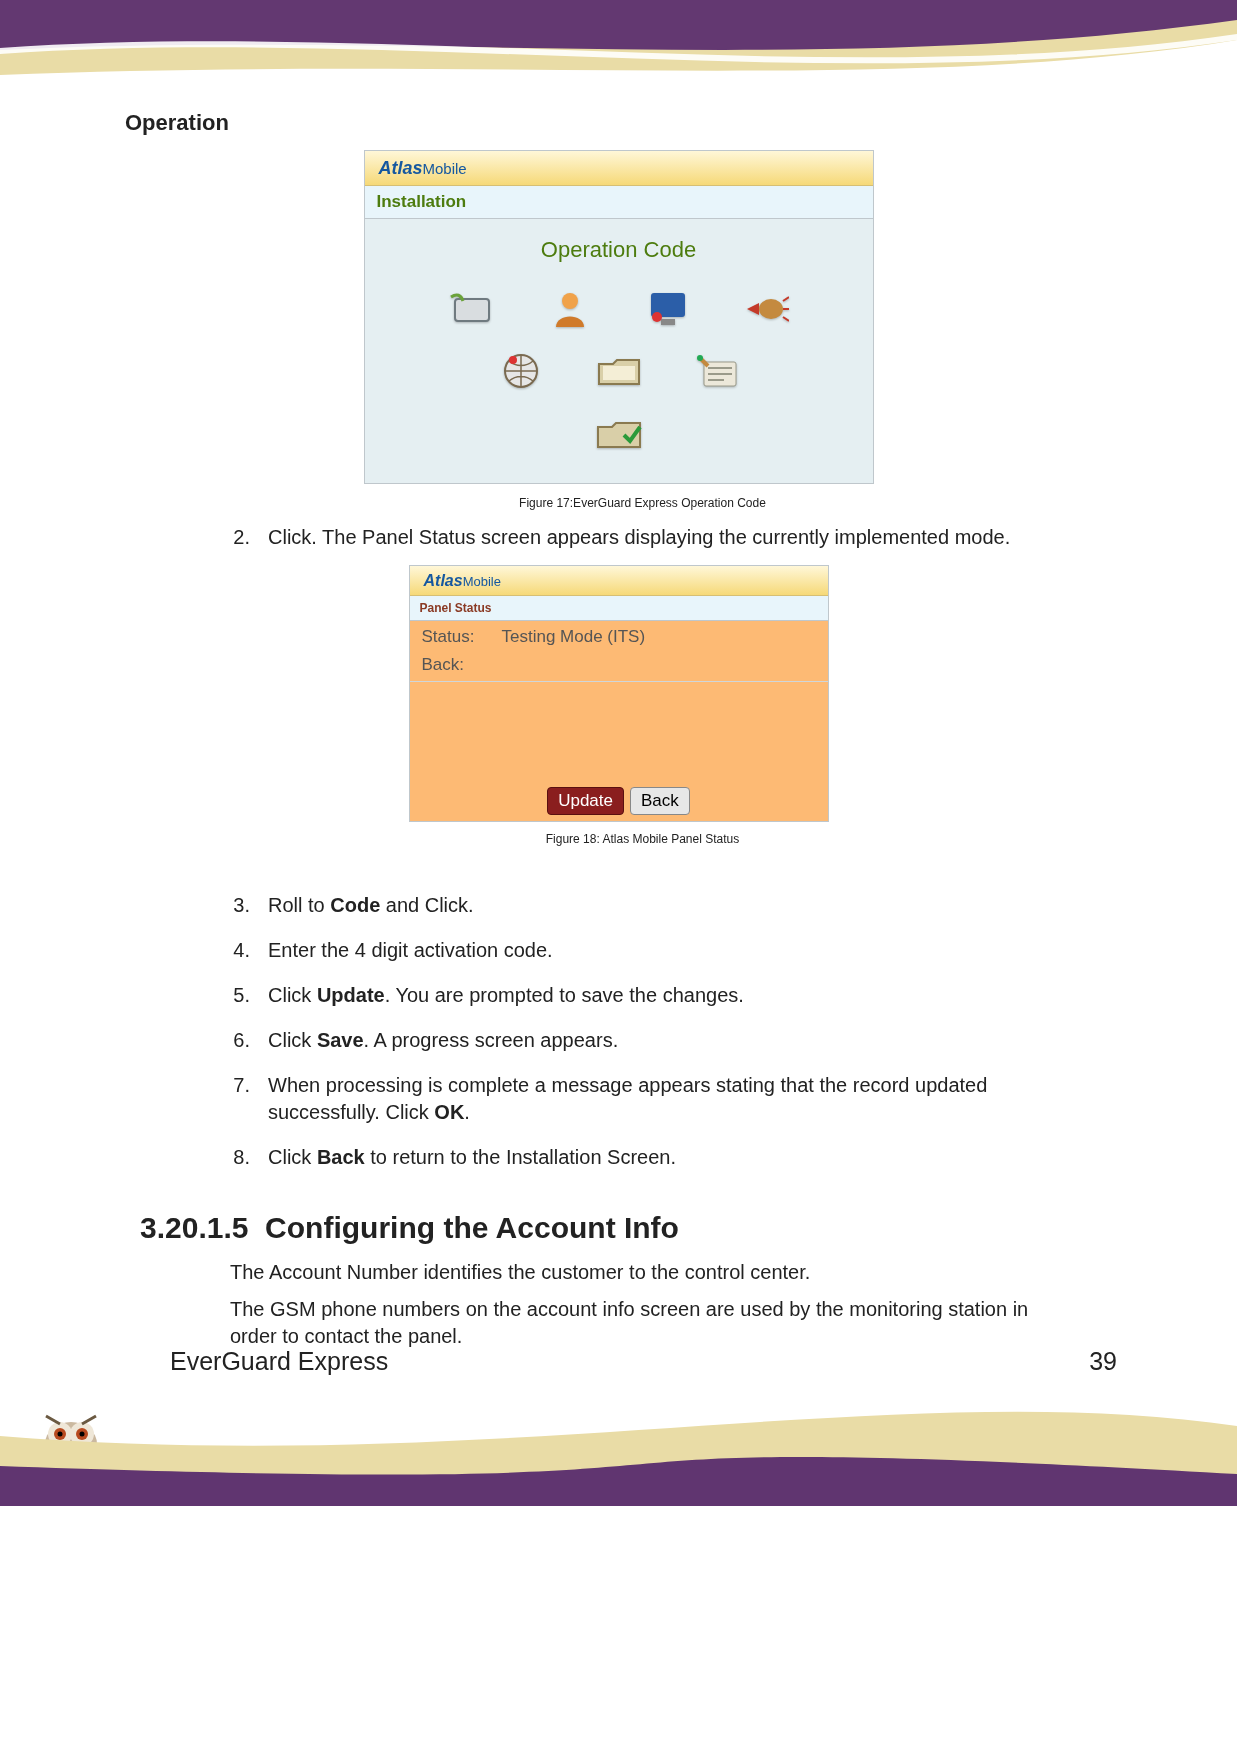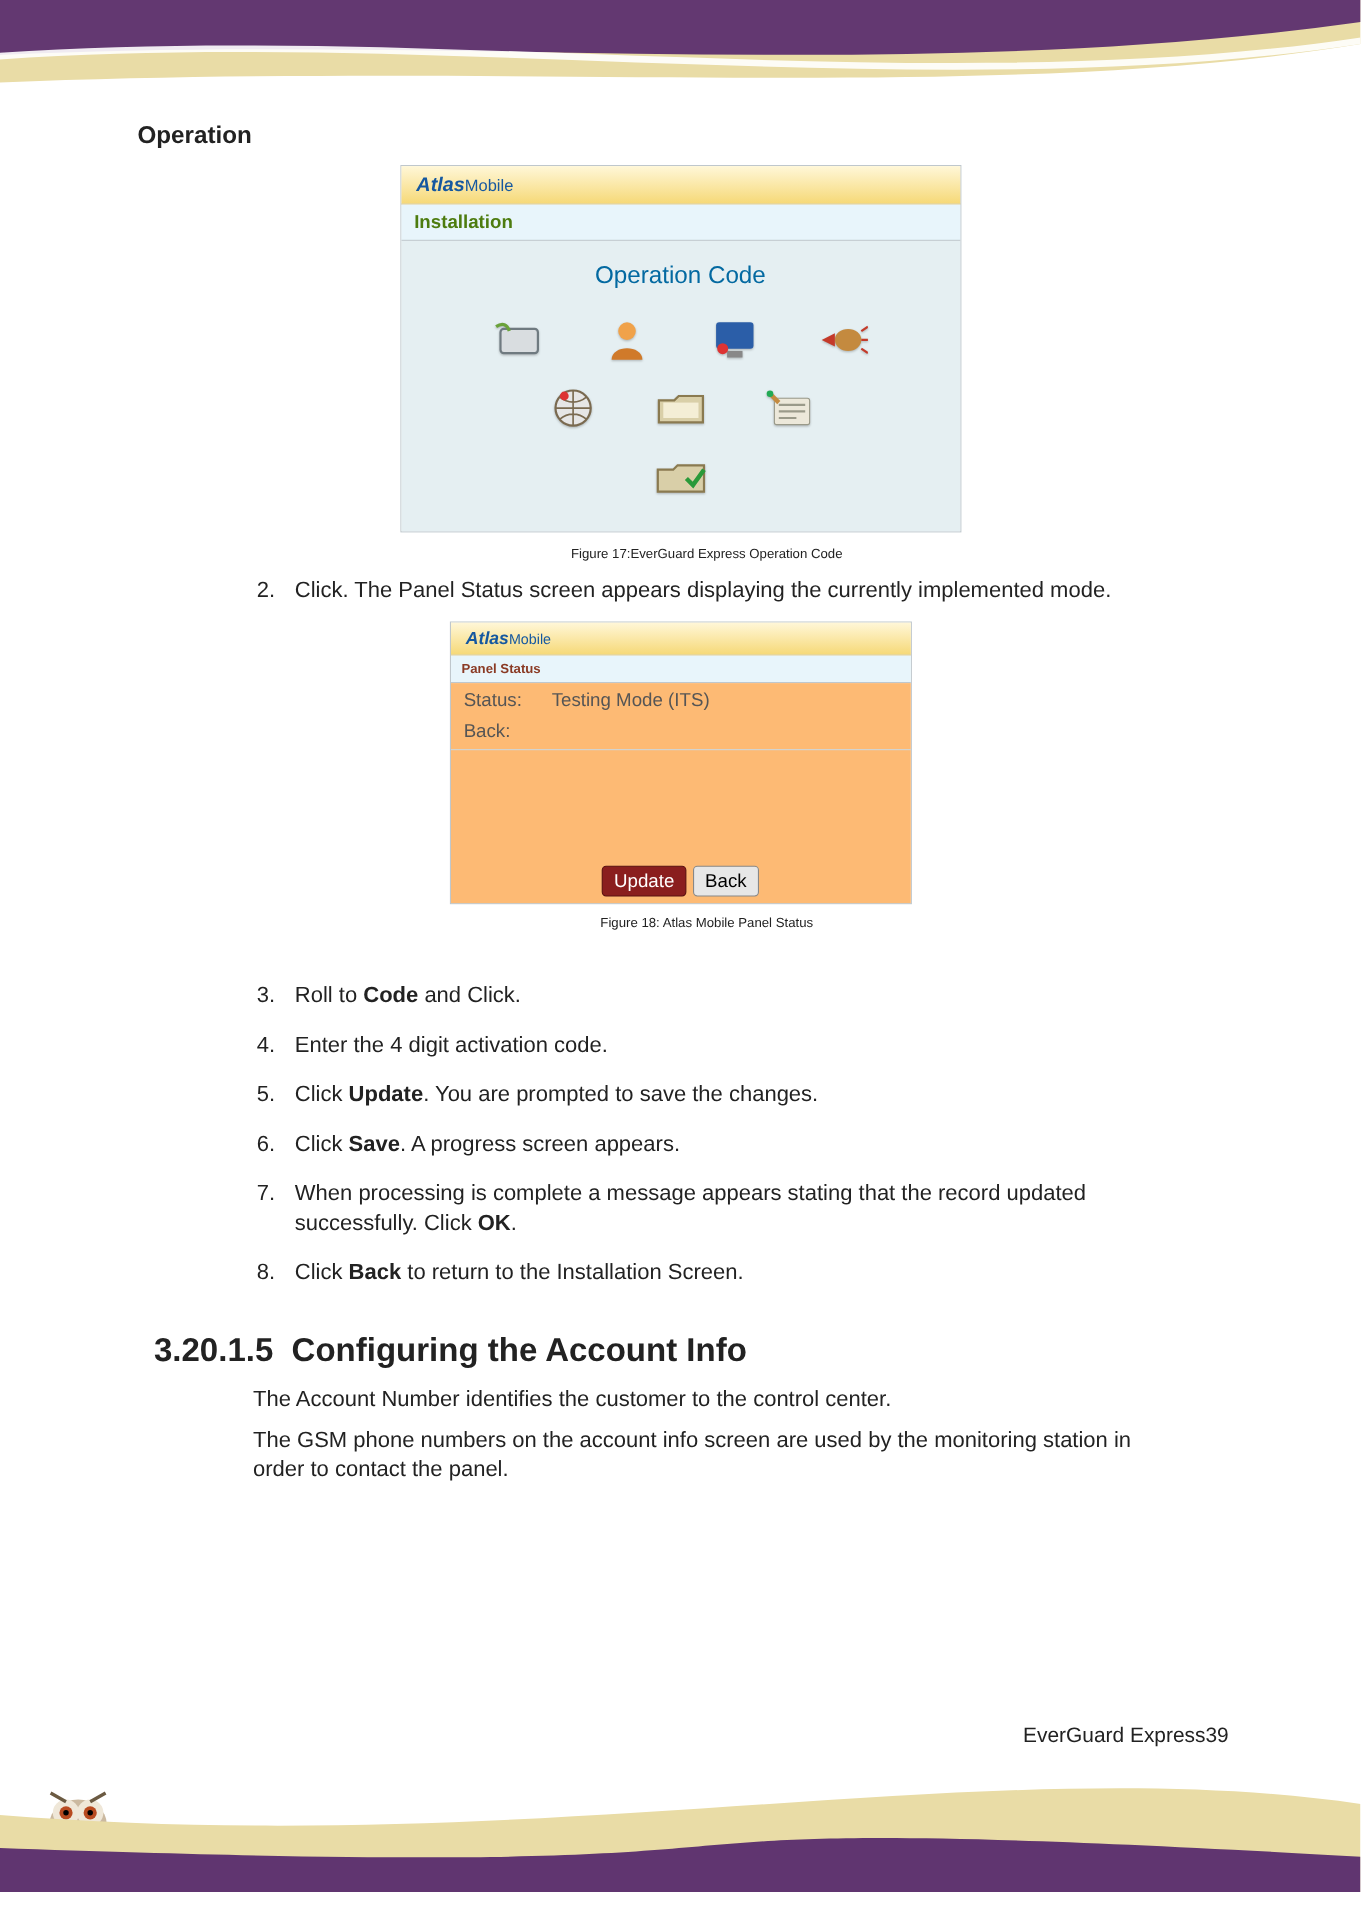--- a/index.html
+++ b/index.html
@@ -1,50 +1,50 @@
 <!DOCTYPE html>
 <html><head>
 <meta charset="utf-8">
 <style>
   * { box-sizing: border-box; margin: 0; padding: 0; }
   html, body { width: 1237px; height: 1750px; font-family: Verdana, Geneva, sans-serif; color: #222; background: #fff; }
-  .page { position: relative; width: 1237px; height: 1720px; background: #fff; overflow: hidden; }
+  .page { position: relative; width: 1237px; height: 1506px; background: #fff; overflow: hidden; }
   
   .swoosh-top { position: absolute; top: 0; left: 0; width: 1237px; height: 110px; pointer-events: none; }
   .swoosh-bottom { position: absolute; bottom: 0; left: 0; width: 1237px; height: 140px; pointer-events: none; }
   .section-title { position: absolute; top: 110px; left: 125px; font-weight: bold; font-size: 22px; }
   .content { position: absolute; top: 150px; left: 0; width: 1237px; }
   .fig-wrap { display: flex; flex-direction: column; align-items: center; }
   .fig17 { width: 510px; margin: 0 auto; border: 1px solid #bfc7cc; font-family: Verdana, sans-serif; }
   .atlas-bar { height: 35px; background: linear-gradient(#fff7d8,#f6d978); border-bottom: 1px solid #d6bf74; display:flex; align-items:center; padding-left:14px; }
   .atlas-logo { font-style: italic; font-weight: bold; color:#1558a0; font-size:18px; }
   .atlas-logo .thin { font-weight: normal; font-style: normal; color:#1558a0; font-size:15px; }
   .atlas-section { background:#e8f5fb; color:#4d7c0f; font-weight:bold; font-size:17px; padding:6px 12px; border-bottom:1px solid #bfc7cc; }
   .atlas-body { background:#e5eff2; padding:18px 10px 28px 10px; min-height:250px; display:flex; flex-direction:column; align-items:center; gap:18px; }
-  .op-title { font-size:22px; color:#0369a1; margin-bottom:6px; }
+  .op-title { font-size:22px; color:#4d7c0f; margin-bottom:6px; }
   .icon-row { display:flex; justify-content:center; gap:46px; }
   .mock-icon { width:52px; height:44px; display:flex; align-items:center; justify-content:center; filter: drop-shadow(0 1px 1px rgba(0,0,0,.25)); }
   .fig-caption { text-align:center; font-size:12px; margin-top:12px;margin-left:48px; }
   .step { margin: 14px 0 0 230px; width: 840px; font-size:20px; line-height:1.35; display:flex; }
   .step .num { width: 38px; text-align:right; padding-right:18px; }
   .step .txt { flex:1; }
   .step .txt b { font-weight:bold; }
   .fig18-wrap { display:flex; flex-direction:column; align-items:center; margin-top:14px; }
   .fig18 { width: 420px; border:1px solid #bfc7cc; }
   .fig18 .atlas-body2 { background:#fdba74; min-height:200px; position:relative; }
   .fig18 .row { display:flex; padding:6px 12px 2px 12px; font-size:17px; color:#555; }
   .fig18 .row .lbl { width:80px; }
   .fig18 .hr { border-bottom:1px solid #cfd6da; margin:4px 0 0 0; }
   .fig18 .btn-row { position:absolute; bottom:6px; left:0; right:0; display:flex; justify-content:center; gap:6px; }
   .fig18 .btn { font-size:17px; padding:3px 10px; border-radius:4px; border:1px solid #888; background:#e7e7e7; cursor:pointer; }
   .fig18 .btn.primary { background:#8a1e1e; color:#fff; border-color:#5a1010; }
   .fig18 .panel-title { background:#e8f5fb; color:#8a3a24; font-weight:bold; font-size:12px; padding:5px 10px; border-bottom:1px solid #bfc7cc; }
   .h3 { font-size:30px; font-weight:bold; margin:40px 0 14px 140px; }
   .para { margin: 10px 0 0 230px; width: 830px; font-size:20px; line-height:1.35; }
-  .footer { position:absolute; bottom:130px; left:170px; right:120px; display:flex; justify-content:flex-end; font-size:19px; }
+  .footer { position:absolute; bottom:130px; left:170px; right:120px; display:flex; justify-content:space-between; font-size:25px; }
   .owl { position:absolute; bottom:38px; left:36px; width:70px; height:62px; }
 </style>
 </head>
 <body>
 <div class="page">
 
 <svg class="swoosh-top" viewBox="0 0 1237 110" preserveAspectRatio="none">
   <path d="M0,0 L1237,0 L1237,40 C900,95 500,55 0,75 Z" fill="#e9dca6"></path>
   <path d="M0,0 L1237,0 L1237,20 C820,78 420,30 0,50 Z" fill="#54266b" opacity="0.9"></path>
   <path d="M0,48 C400,20 850,92 1237,34 L1237,40 C850,98 400,26 0,54 Z" fill="#ffffff" opacity="0.9"></path>

